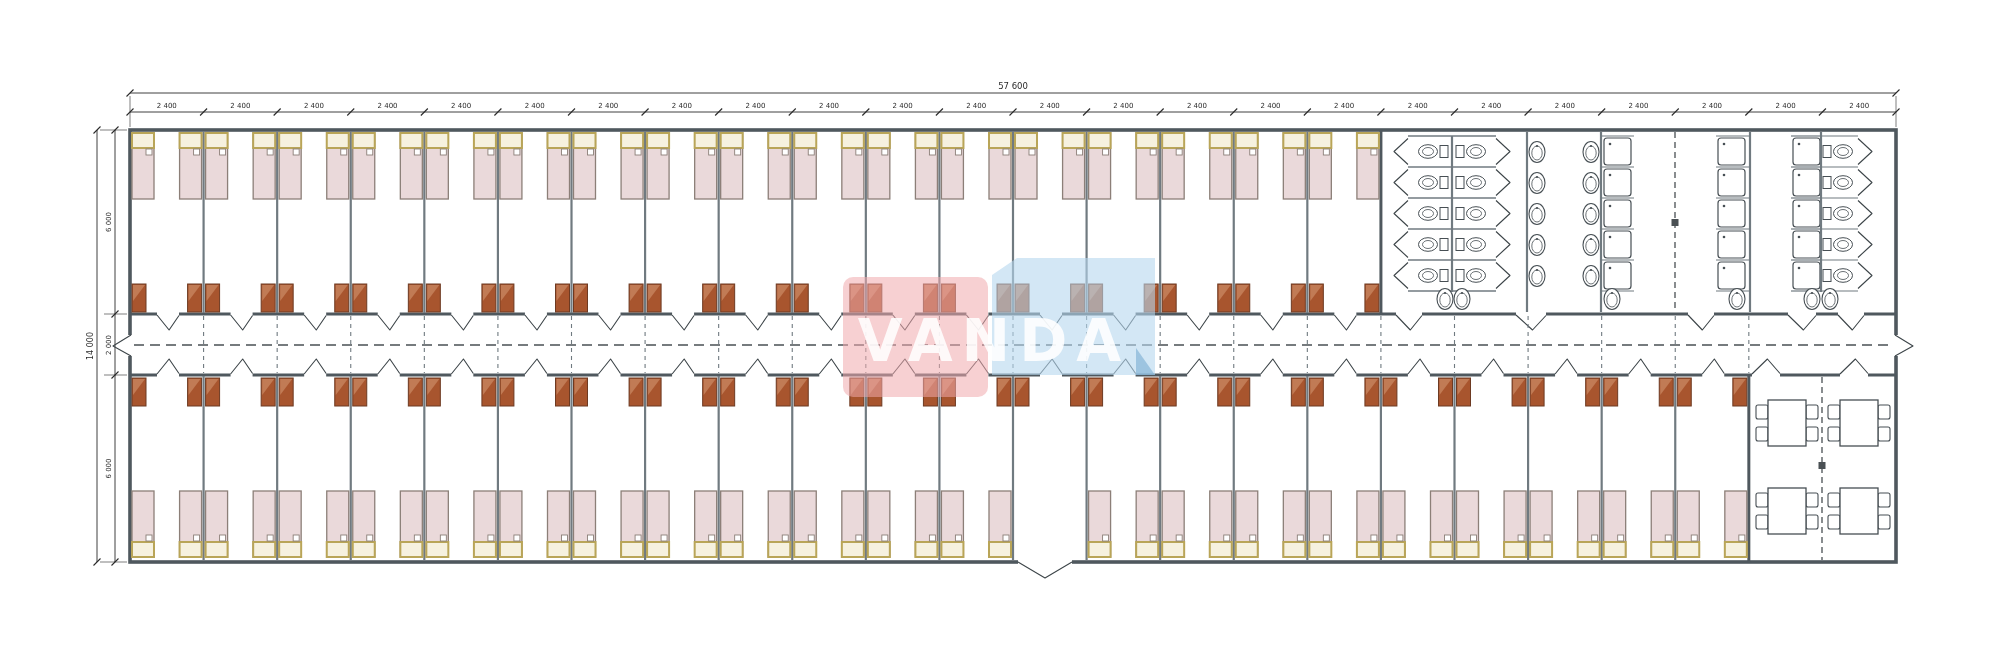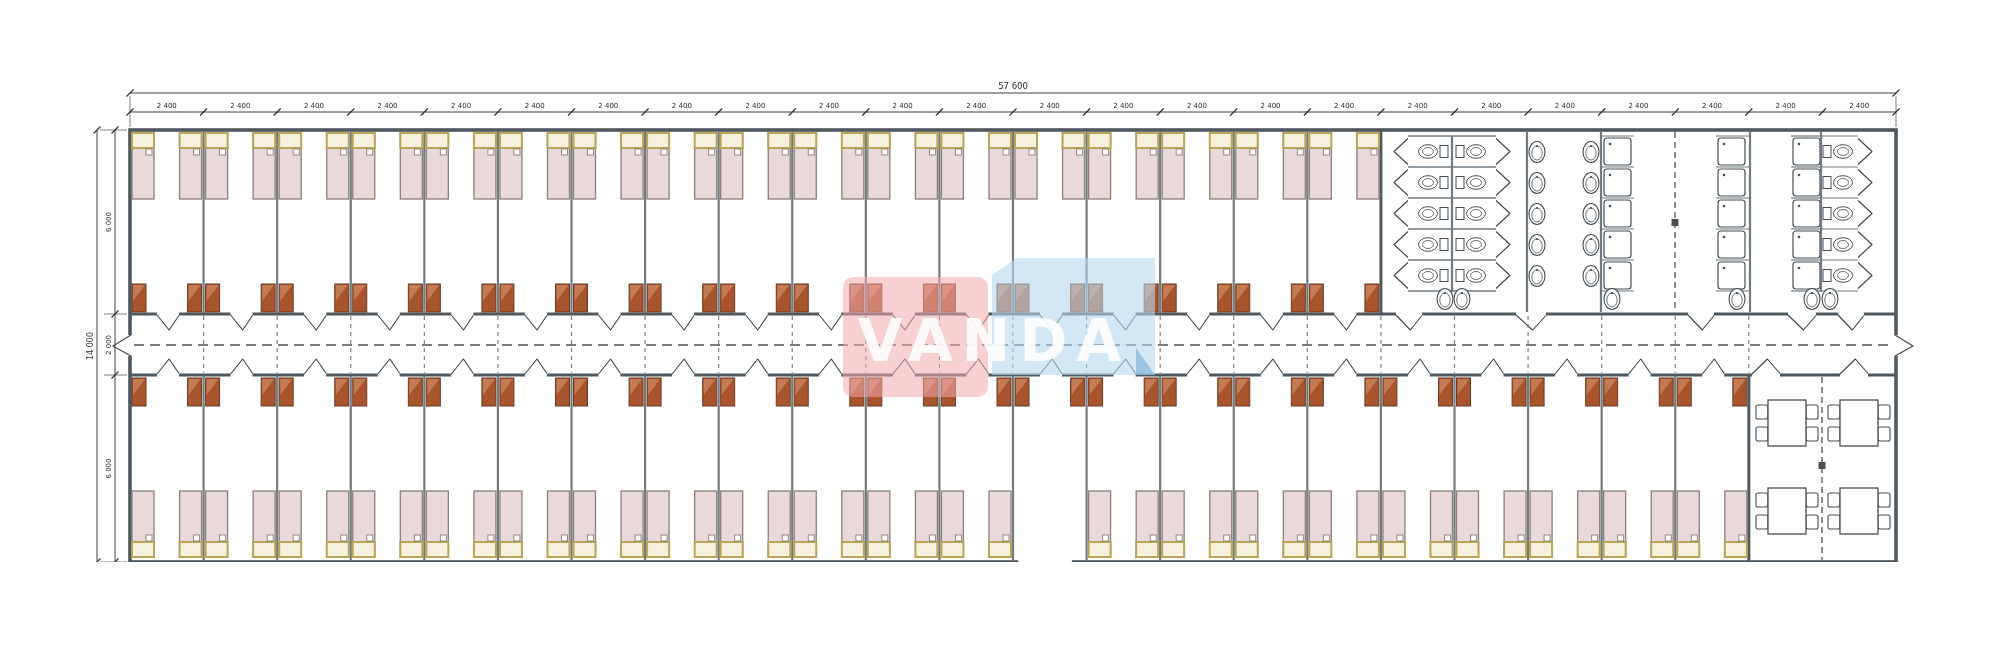--- a/index.html
+++ b/index.html
@@ -1,16 +1,16 @@
 <!DOCTYPE html>
 <html><head>
 <meta charset="utf-8">
 <style>
   html,body{margin:0;padding:0;background:#ffffff;}
-  .canvas{position:relative;width:2000px;height:562px;background:#fff;overflow:hidden;
+  .canvas{position:relative;width:2000px;height:654px;background:#fff;overflow:hidden;
           font-family:"DejaVu Sans", "Liberation Sans", sans-serif;}
   svg{position:absolute;left:0;top:0;}
   text{font-family:"DejaVu Sans", "Liberation Sans", sans-serif;}
   #wm-text{font-weight:bold;letter-spacing:9px;}
 </style>
 </head>
 <body>
 
 <div class="canvas">
   <svg id="plan" width="2000" height="654" viewBox="0 0 2000 654">

